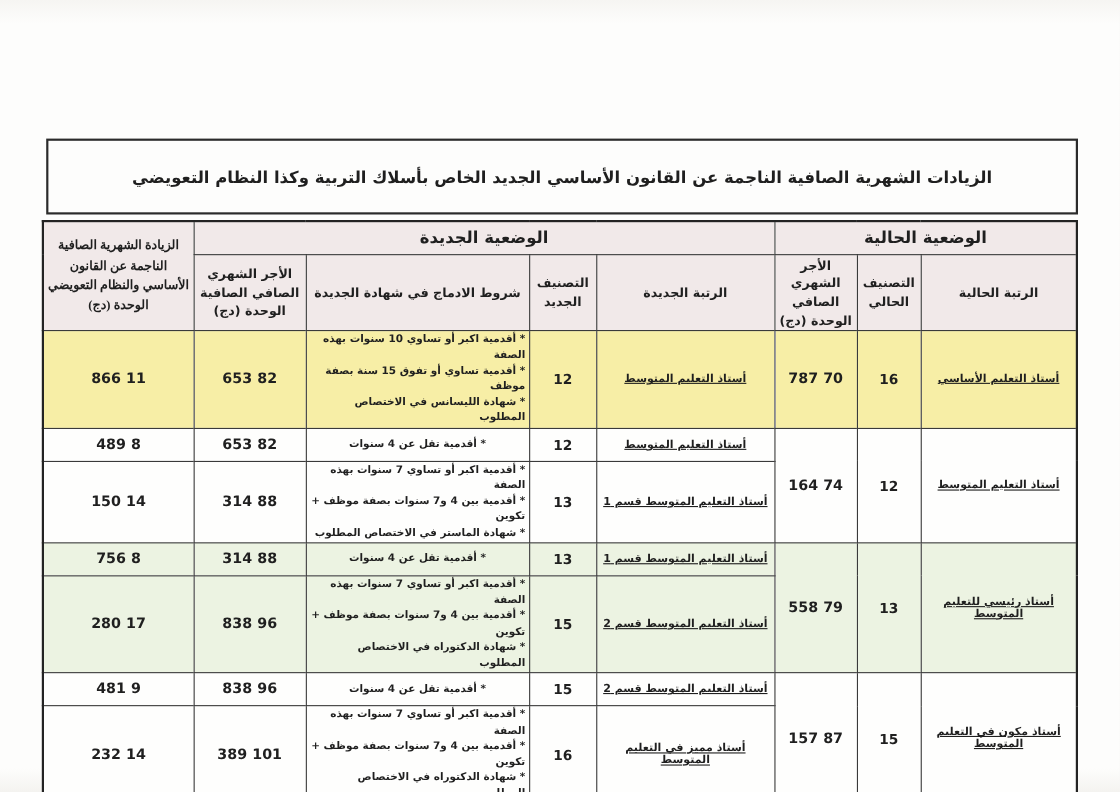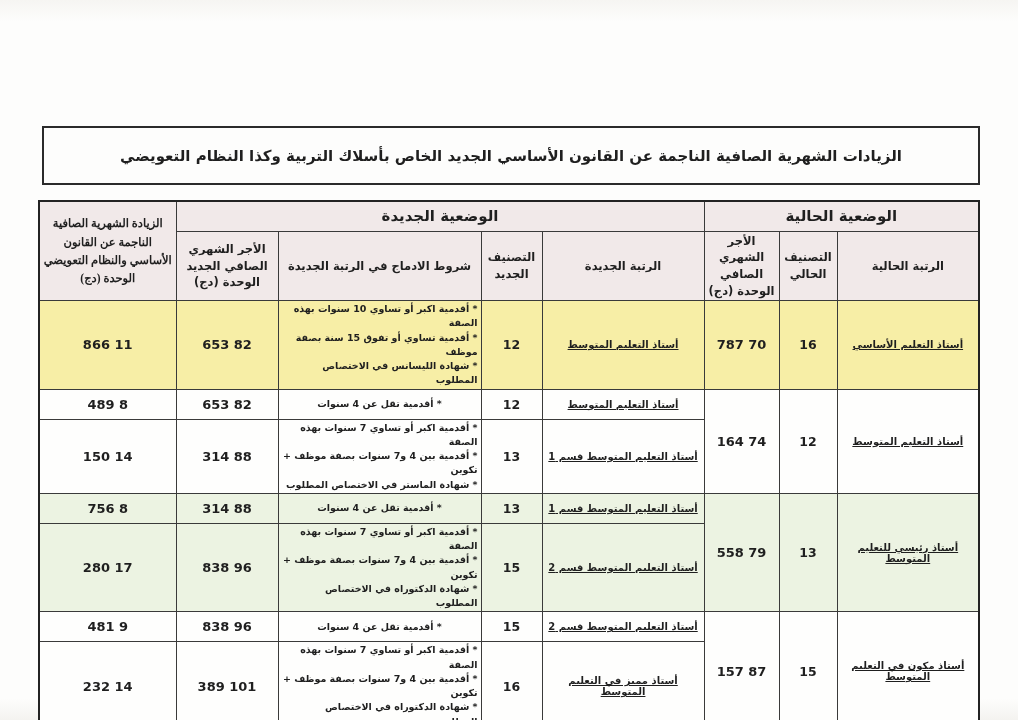--- a/index.html
+++ b/index.html
@@ -15,21 +15,21 @@
   body{
     font-family:"DejaVu Sans","Liberation Sans",sans-serif;
     background:#f3f2ef;
     color:var(--text-color);
   }
   .page{
     position:relative;width:1018px;height:720px;overflow:hidden;
     background:linear-gradient(180deg,#f6f5f2 0%,#fdfdfc 3%,#fdfdfc 97%,#f4f3f0 100%);
   }
   .title-box{
-    position:absolute;left:42px;top:126px;width:938px;height:59px;
+    position:absolute;left:42px;top:126px;width:938px;height:69px;
     border:2px solid #2b2b2b;background:#fdfdfc;
     display:flex;flex-direction:column;justify-content:center;align-items:center;
     direction:rtl;text-align:center;padding:2px 12px;
   }
   .title-line1{font-size:15px;font-weight:700;letter-spacing:0;}
   .title-line2{font-size:14.5px;font-weight:700;margin-top:4px;}
   .title-line2 .accent{color:var(--title-accent-red);}
   table.main{
     position:absolute;left:38px;top:200px;width:940px;height:398px;
     border-collapse:collapse;table-layout:fixed;direction:rtl;
@@ -97,22 +97,22 @@
       <td class="section-head" colspan="4">الوضعية الجديدة</td>
       <td class="increase-head" rowspan="2">الزيادة الشهرية الصافية الناجمة عن القانون الأساسي والنظام التعويضي الوحدة (دج)</td>
     </tr>
 
     <tr class="h-col">
       <td class="col-head">الرتبة الحالية</td>
       <td class="col-head">التصنيف الحالي</td>
       <td class="col-head">الأجر الشهري الصافي الوحدة (دج)</td>
       <td class="col-head">الرتبة الجديدة</td>
       <td class="col-head">التصنيف الجديد</td>
-      <td class="col-head">شروط الادماج في الرتبة الجديدة</td>
-      <td class="col-head">الأجر الشهري الصافي الجديد الوحدة (دج)</td>
+      <td class="col-head">شروط الادماج في شهادة الجديدة</td>
+      <td class="col-head">الأجر الشهري الصافي الصافية الوحدة (دج)</td>
     </tr>
 
     <tr class="r0 row-yellow">
       <td class="rank">أستاذ التعليم الأساسي</td>
       <td class="num-class">16</td>
       <td class="num-salary">70 787</td>
       <td class="rank">أستاذ التعليم المتوسط</td>
       <td class="num-class">12</td>
       <td class="cond"><div class="cond-block">* أقدمية اكبر أو تساوي 10 سنوات بهذه الصفة
 * أقدمية تساوي أو تفوق 15 سنة بصفة موظف

